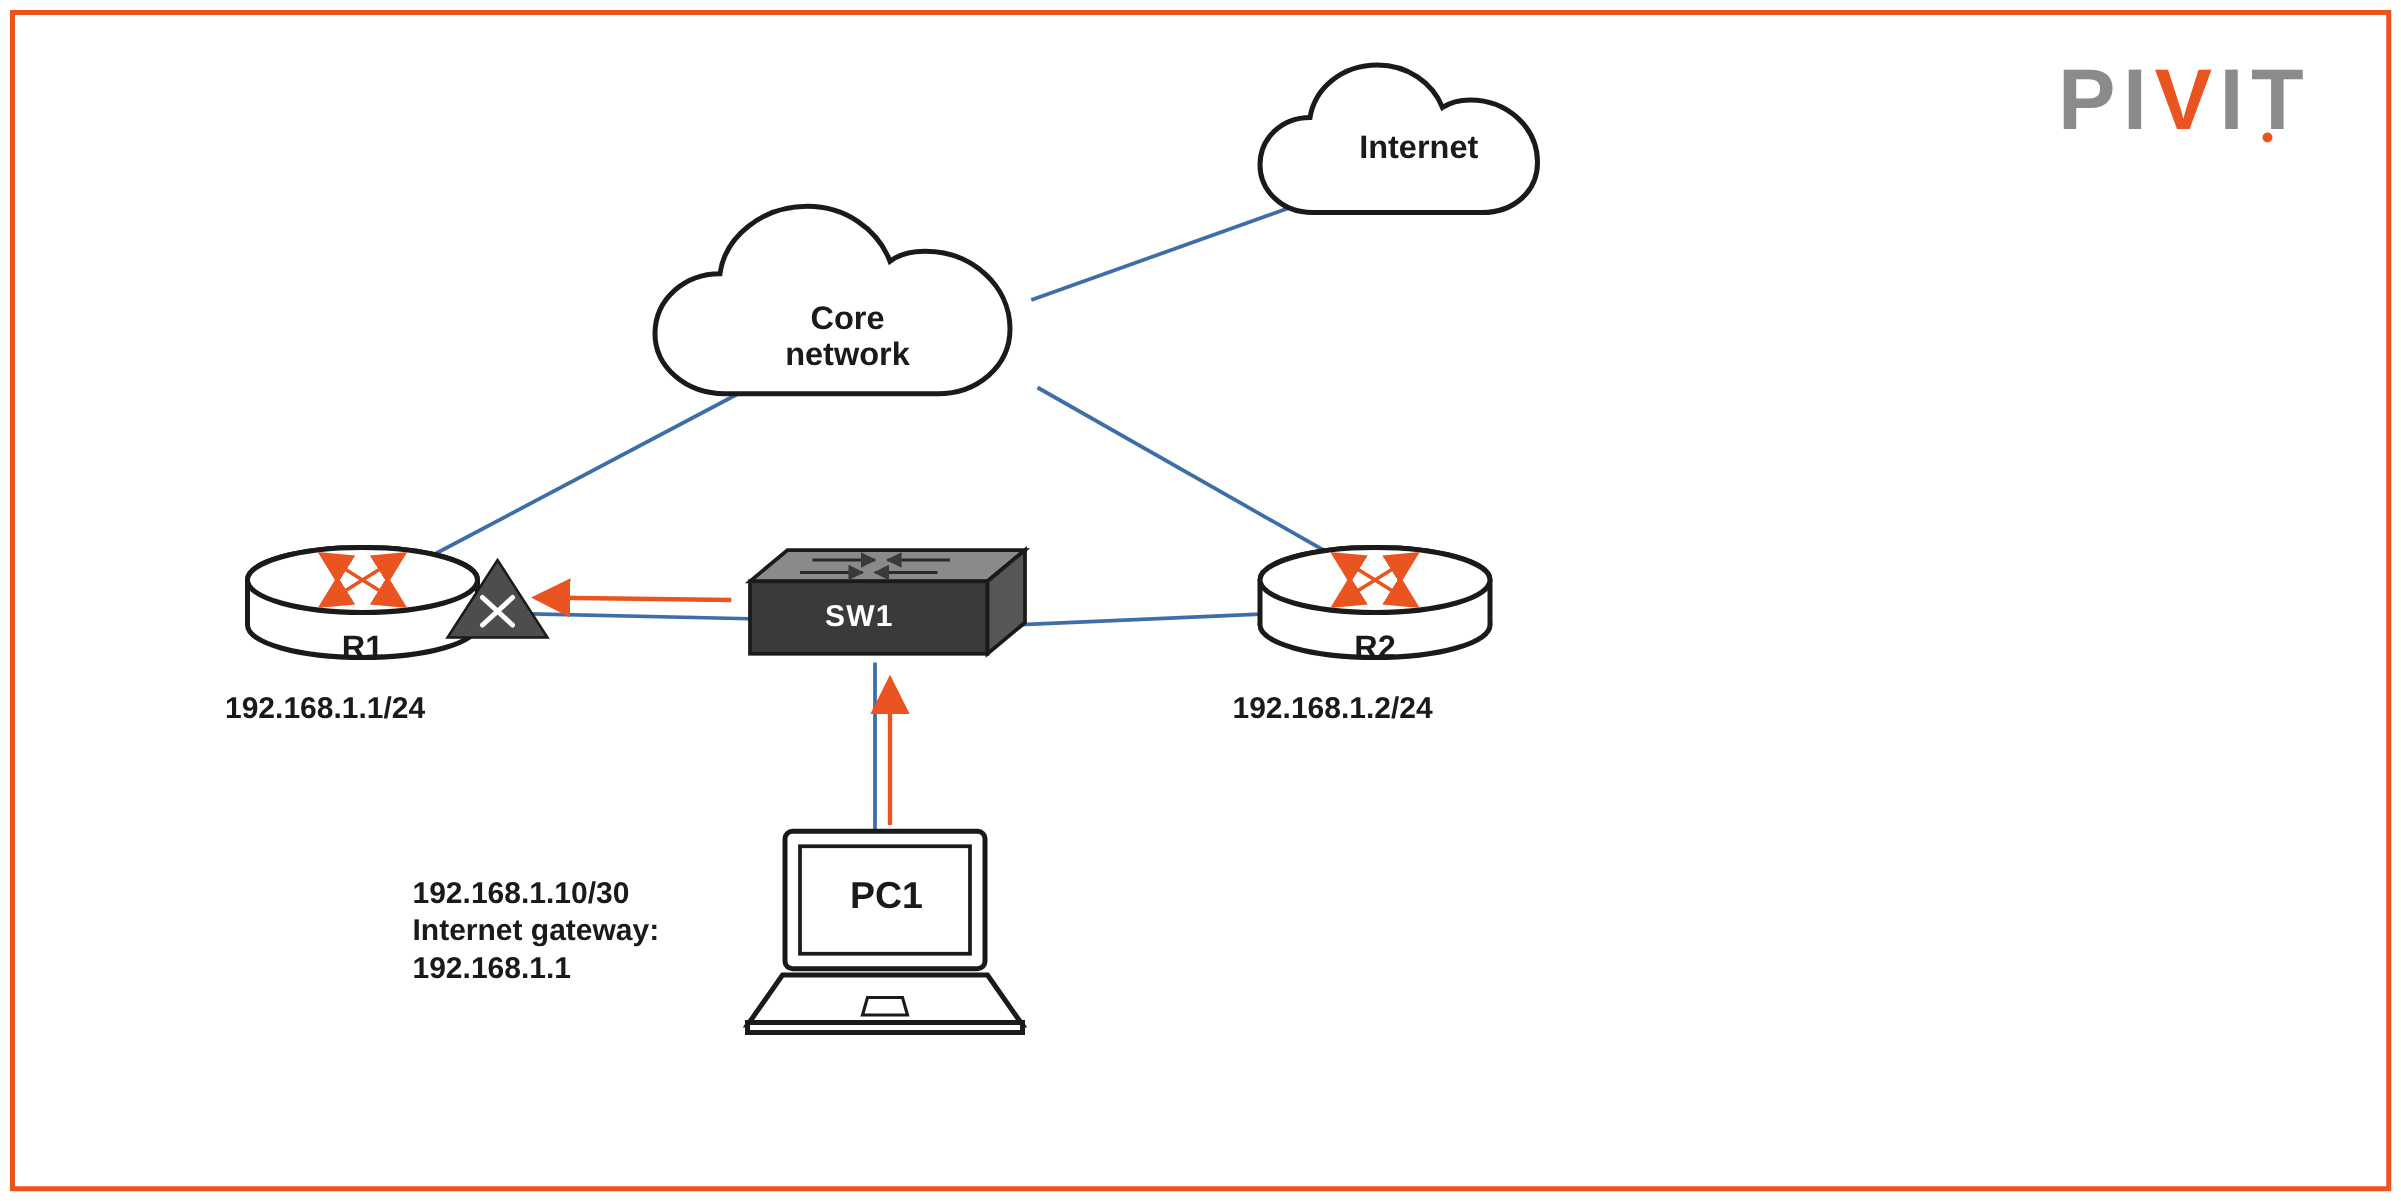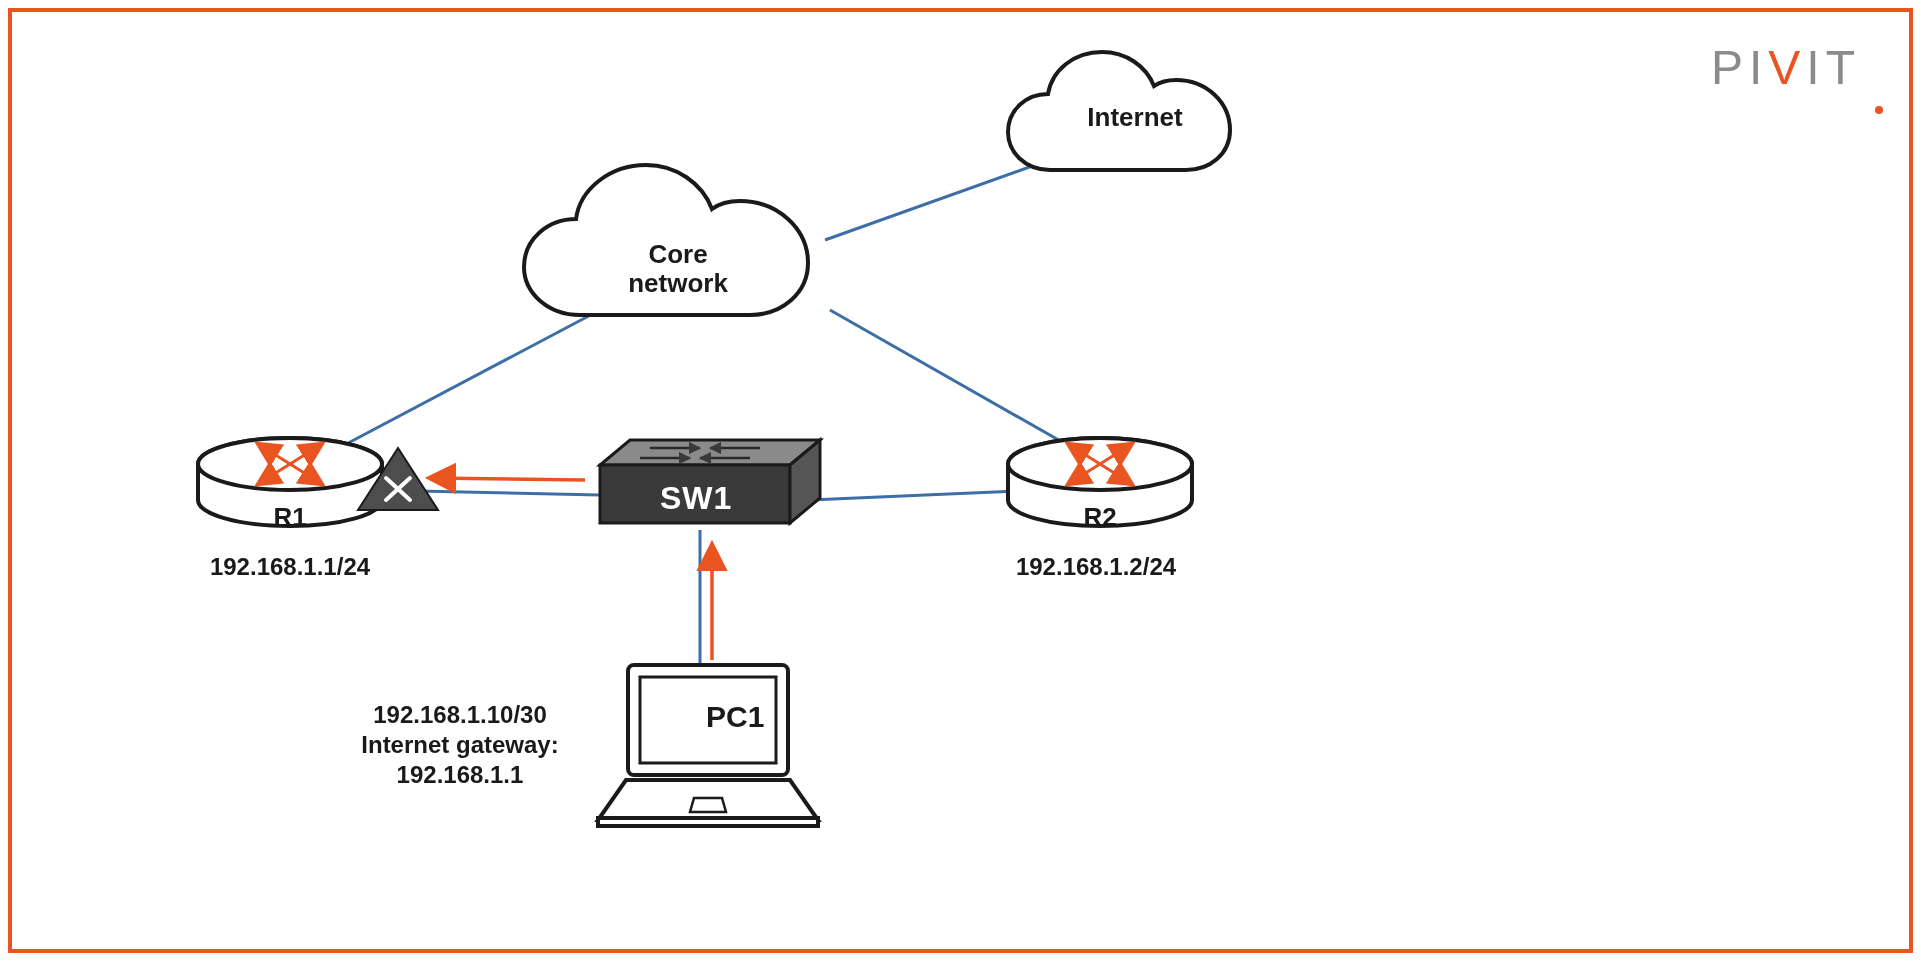--- a/index.html
+++ b/index.html
@@ -14,24 +14,24 @@
     position: absolute;
     left: 8px;
     top: 8px;
     width: 1905px;
     height: 945px;
     border: 4px solid #e95420;
     box-sizing: border-box;
   }
   .logo {
     position: absolute;
-    right: 60px;
+    right: 72px;
     top: 40px;
-    font-size: 48px;
-    font-weight: 400;
+    font-size: 69px;
+    font-weight: 700;
     letter-spacing: 6px;
     color: #8b8b8b;
     font-family: "Segoe UI", Arial, sans-serif;
   }
   .logo .accent { color: #e95420; }
   .logo .dot {
     position: absolute;
     left: 164px;
     top: 66px;
     width: 8px;
@@ -52,36 +52,34 @@
     font-weight: 700;
     color: #1a1a1a;
     text-align: center;
     line-height: 1.1;
   }
   .lbl-sm {
     position: absolute;
     font-size: 24px;
     font-weight: 600;
     color: #1a1a1a;
-    text-align: center;
     line-height: 1.25;
   }
   .sw-label {
     position: absolute;
-    font-size: 32px;
+    font-size: 24px;
     font-weight: 700;
     color: #fff;
     letter-spacing: 1px;
   }
   .pc-label {
     position: absolute;
     font-size: 30px;
     font-weight: 700;
     color: #1a1a1a;
-    margin-left: 26px;
   }
 </style>
 </head>
 <body>
 
 <div class="frame"></div>
 
 <div class="logo">
   <span>PI</span><span class="accent">V</span><span>IT</span>
   <span class="dot"></span>

